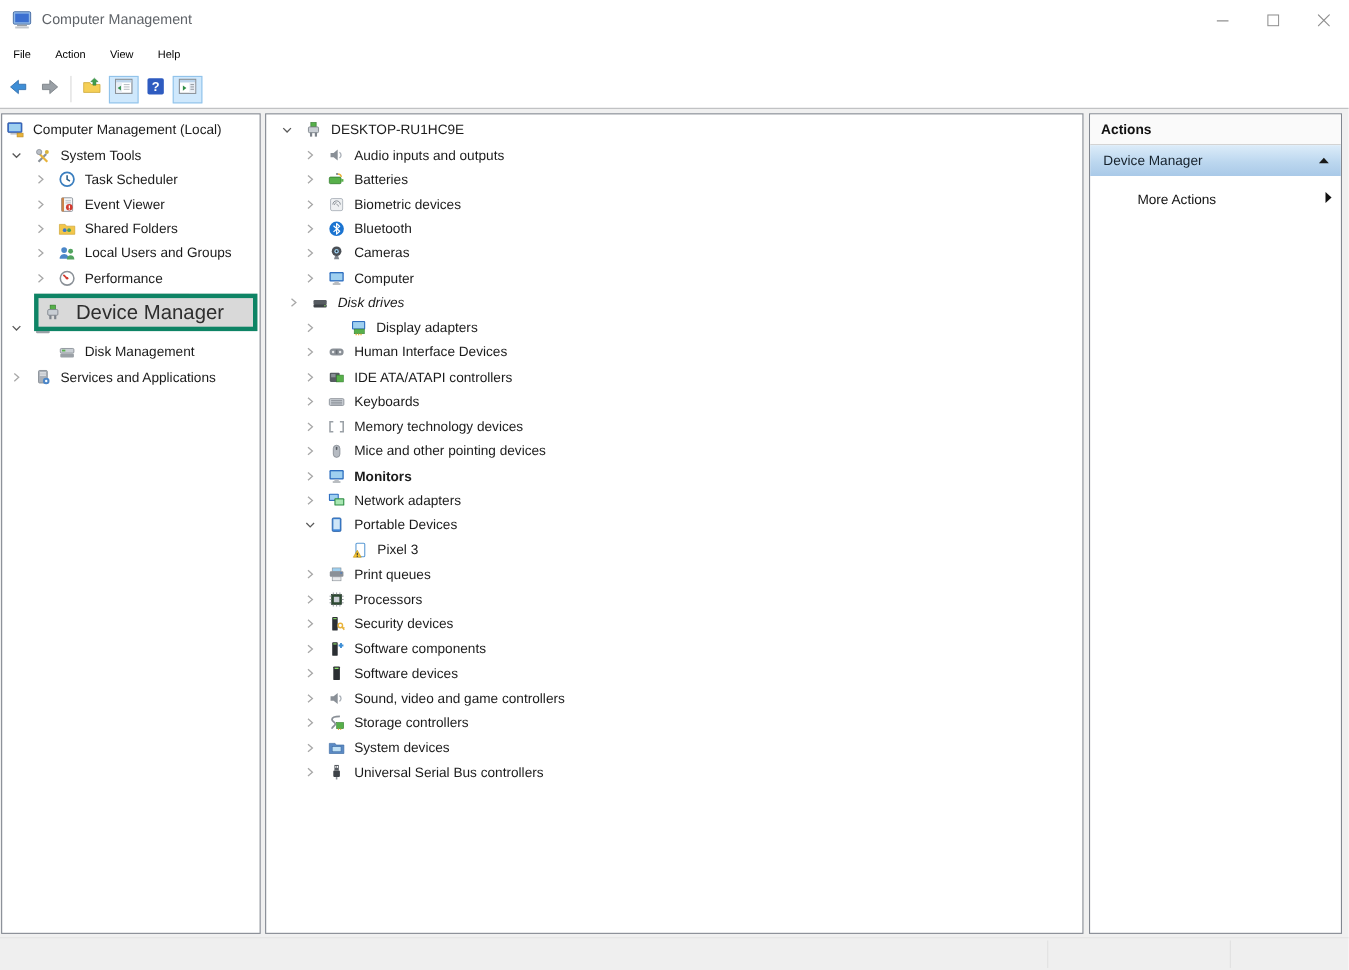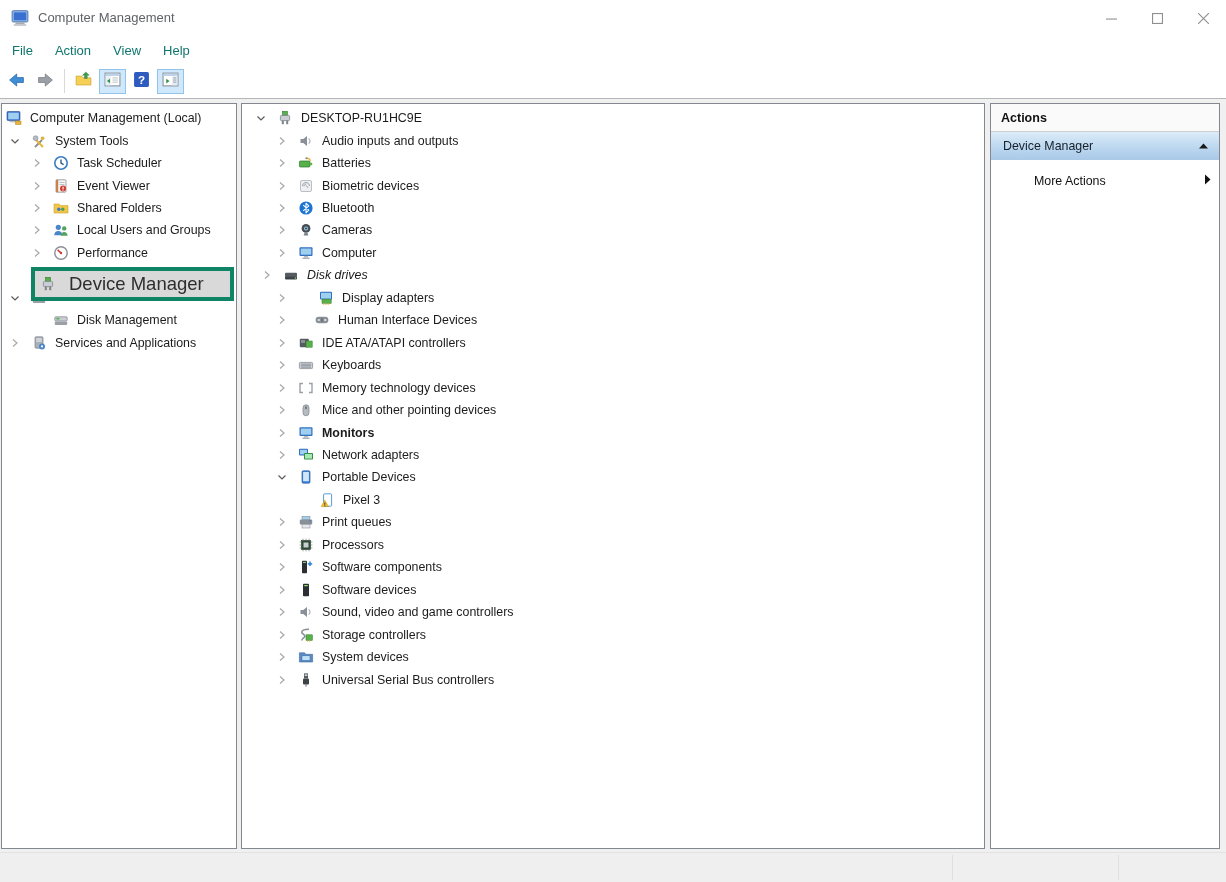--- a/index.html
+++ b/index.html
@@ -9,21 +9,21 @@
     -webkit-font-smoothing:antialiased;
   }
   
   .titlebar{position:absolute;left:0;top:0;width:1226px;height:36px;background:#fff;}
   .app-icon{position:absolute;left:11px;top:9px;width:18px;height:18px;}
   .title-text{position:absolute;left:38px;top:10px;font-size:13px;color:#5f6368;white-space:nowrap;}
   .win-controls{position:absolute;right:0;top:0;height:36px;display:flex;}
   .win-btn{width:46px;height:36px;display:flex;align-items:center;justify-content:center;}
   
   .menubar{position:absolute;left:0;top:36px;width:1226px;height:28px;background:#fff;display:flex;align-items:center;padding-left:12px;box-sizing:border-box;}
-  .menu-item{font-size:13px;color:#0f766e;padding:3px 10px 3px 0;margin-right:12px;white-space:nowrap;}
+  .menu-item{font-size:10px;color:#000000;padding:3px 10px 3px 0;margin-right:12px;white-space:nowrap;}
   
   .toolbar{position:absolute;left:0;top:64px;width:1226px;height:35px;background:#fff;border-bottom:1px solid #b4b6b8;box-sizing:border-box;display:flex;align-items:center;padding-left:3px;}
   .tb-btn{width:27px;height:25px;display:flex;align-items:center;justify-content:center;border:1px solid transparent;margin-right:2px;box-sizing:border-box;}
   .tb-btn.hl{background:#cfe8fc;border-color:#92c3ea;}
   .tb-sep{width:1px;height:24px;background:#d9d9d9;margin:0 5px 0 3px;}
   
   .main{position:absolute;left:0;top:99px;width:1226px;height:753px;background:#f0f0f0;}
   .panel{position:absolute;top:4px;height:746px;background:#fff;border:1px solid #828790;box-sizing:border-box;overflow:hidden;}
   .panel.left{left:1px;width:236px;}
   .panel.mid{left:241px;width:744px;}
@@ -484,21 +484,21 @@
                 <rect x="3" y="2.8" width="10" height="5.8" fill="#9fd0f0"></rect>
                 <rect x="4" y="9.2" width="9.2" height="4.2" fill="#57b04a" stroke="#2f7a2a" stroke-width=".5"></rect>
                 <rect x="5.2" y="13.4" width="1.2" height="1.4" fill="#e8b33a"></rect>
                 <rect x="7.4" y="13.4" width="1.2" height="1.4" fill="#e8b33a"></rect>
                 <rect x="9.6" y="13.4" width="1.2" height="1.4" fill="#e8b33a"></rect>
               </svg>
             </span>
             <span class="tlabel">Display adapters</span>
           </span>
         </div>
-        <div class="trow" style="padding-left: 35px; gap: 16px;">
+        <div class="trow" style="padding-left: 35px;">
           <span class="exp">
             <svg width="10" height="10" viewBox="0 0 10 10">
               <path d="M3 1.5l4 3.5-4 3.5" fill="none" stroke="#a8a8a8" stroke-width="1.2"></path>
             </svg>
           </span>
           <span class="selwrap">
             <span class="ticon">
               <svg width="16" height="16" viewBox="0 0 16 16" aria-hidden="true">
                 <rect x="1.6" y="4.8" width="12.8" height="6.4" rx="3.2" fill="#8a9097"></rect>
                 <circle cx="4.8" cy="8" r="1.1" fill="#e8eaec"></circle>
@@ -665,20 +665,38 @@
           </span>
           <span class="selwrap">
             <span class="ticon">
               <svg width="16" height="16" viewBox="0 0 16 16" aria-hidden="true">
                 <rect x="3.5" y="3.5" width="9" height="9" fill="#2d4a32" stroke="#1c2f20" stroke-width=".6"></rect>
                 <rect x="5.5" y="5.5" width="5" height="5" fill="#c9ced4"></rect>
                 <path d="M5 1.6v1.7M8 1.6v1.7M11 1.6v1.7M5 12.7v1.7M8 12.7v1.7M11 12.7v1.7M1.6 5h1.7M1.6 8h1.7M1.6 11h1.7M12.7 5h1.7M12.7 8h1.7M12.7 11h1.7" stroke="#8a9097" stroke-width=".8"></path>
               </svg>
             </span>
             <span class="tlabel">Processors</span>
+          </span>
+        </div>
+        <div class="trow" style="padding-left: 35px;">
+          <span class="exp">
+            <svg width="10" height="10" viewBox="0 0 10 10">
+              <path d="M3 1.5l4 3.5-4 3.5" fill="none" stroke="#a8a8a8" stroke-width="1.2"></path>
+            </svg>
+          </span>
+          <span class="selwrap">
+            <span class="ticon">
+              <svg width="16" height="16" viewBox="0 0 16 16" aria-hidden="true">
+                <rect x="4" y="1.8" width="5" height="12.4" rx=".8" fill="#2b2f33"></rect>
+                <rect x="5" y="2.9" width="3" height="1" fill="#8de06a"></rect>
+                <circle cx="11.4" cy="9.6" r="2" fill="none" stroke="#e8b33a" stroke-width="1.3"></circle>
+                <path d="M12.8 11.1l2.2 2.3M14 12.3l1-1" stroke="#e8b33a" stroke-width="1.3"></path>
+              </svg>
+            </span>
+            <span class="tlabel">Security devices</span>
           </span>
         </div>
         <div class="trow" style="padding-left: 35px;">
           <span class="exp">
             <svg width="10" height="10" viewBox="0 0 10 10">
               <path d="M3 1.5l4 3.5-4 3.5" fill="none" stroke="#a8a8a8" stroke-width="1.2"></path>
             </svg>
           </span>
           <span class="selwrap">
             <span class="ticon">

